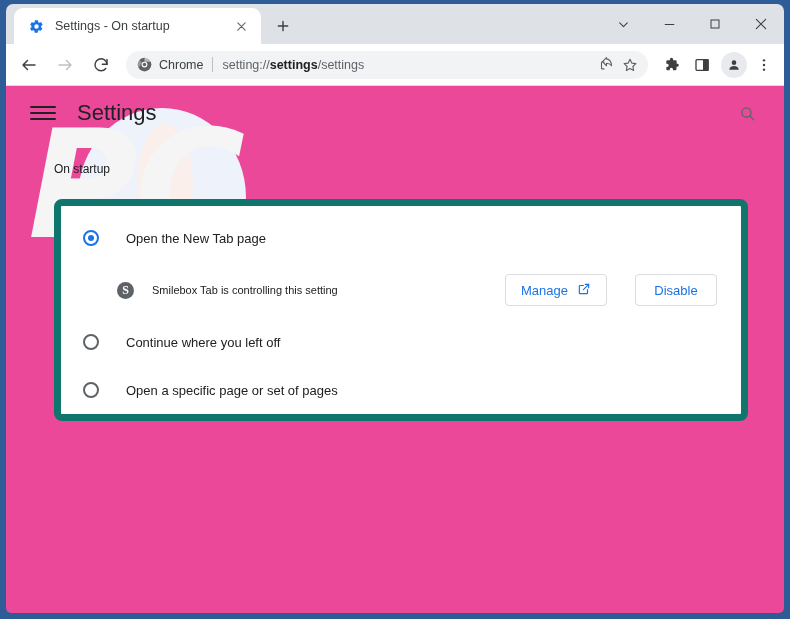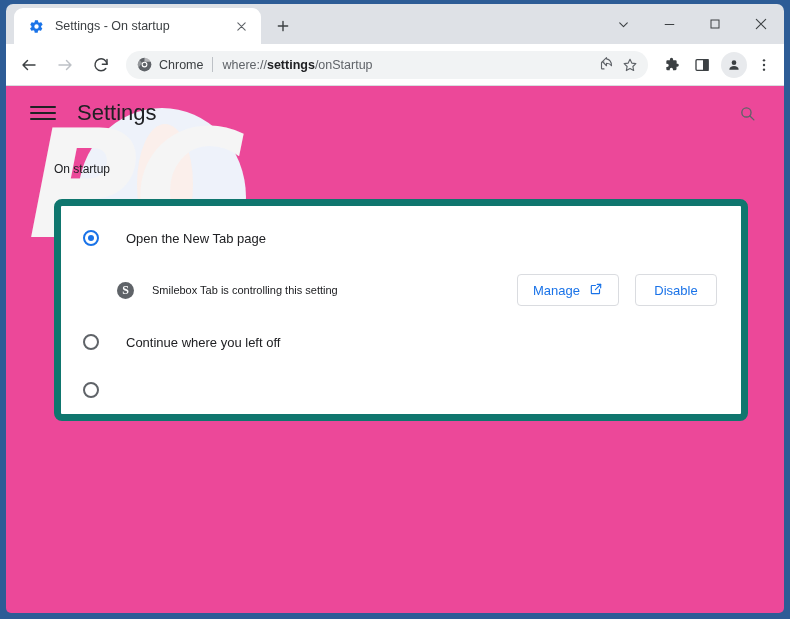--- a/index.html
+++ b/index.html
@@ -326,21 +326,21 @@
     line-height: 1;
   }
   #extension-text {
     margin-left: 18px;
     font-size: 11px;
     color: #202124;
   }
   .ext-buttons {
     margin-left: auto;
     display: flex;
-    gap: 16px;
+    gap: 28px;
   }
   .ext-btn {
     height: 32px;
     min-width: 94px;
     padding: 0 15px;
     border: 1px solid #dadce0;
     border-radius: 4px;
     background: #ffffff;
     color: #1a73e8;
     font-size: 13px;
@@ -430,21 +430,21 @@
         <svg width="15" height="15" viewBox="0 0 24 24">
           <circle cx="12" cy="12" r="11" fill="#5f6368"></circle>
           <circle cx="12" cy="12" r="4.6" fill="#ffffff"></circle>
           <circle cx="12" cy="12" r="2.8" fill="#5f6368"></circle>
           <path d="M12 7.4 H22.6 A11 11 0 0 0 12 1z" fill="#ffffff" opacity=".55"></path>
           <path d="M8.1 9.6 L3 3.6 A11 11 0 0 0 2.2 17z" fill="#ffffff" opacity=".35"></path>
         </svg>
       </span>
       <span id="omnibox-chrome-label">Chrome</span>
       <span id="omnibox-divider"></span>
-      <span id="omnibox-url"><span>where://</span><span class="strong">settings</span><span>/onStartup</span></span>
+      <span id="omnibox-url"><span>setting://</span><span class="strong">settings</span><span>/settings</span></span>
       <span class="omni-icon">
         <svg width="15" height="15" viewBox="0 0 24 24" stroke="#5f6368" stroke-width="1.8" fill="none" stroke-linecap="round" stroke-linejoin="round">
           <path d="M8 19 H5 a1 1 0 0 1-1-1 V9 a1 1 0 0 1 1-1 h3"></path>
           <path d="M12 3 c5 1 8 5 8 11 c-2-3-4.5-4-8-4 V14 L5.5 7.5 12 1z" fill="none"></path>
         </svg>
       </span>
       <span class="omni-icon">
         <svg width="16" height="16" viewBox="0 0 24 24" stroke="#5f6368" stroke-width="1.7" fill="none" stroke-linejoin="round">
           <path d="M12 3.5 l2.7 5.6 6.1.8 -4.5 4.3 1.2 6.1 -5.5-3 -5.5 3 1.2-6.1 -4.5-4.3 6.1-.8z"></path>
         </svg>
@@ -537,19 +537,20 @@
           </span>
         </div>
 
         <div class="radio-row">
           <span class="radio"></span>
           <span class="radio-label">Continue where you left off</span>
         </div>
 
         <div class="radio-row">
           <span class="radio"></span>
+          <span class="radio-label">Open a specific page or set of pages</span>
         </div>
 
       </div>
     </div>
 
   </div>
 </div>
 
 </body></html>

